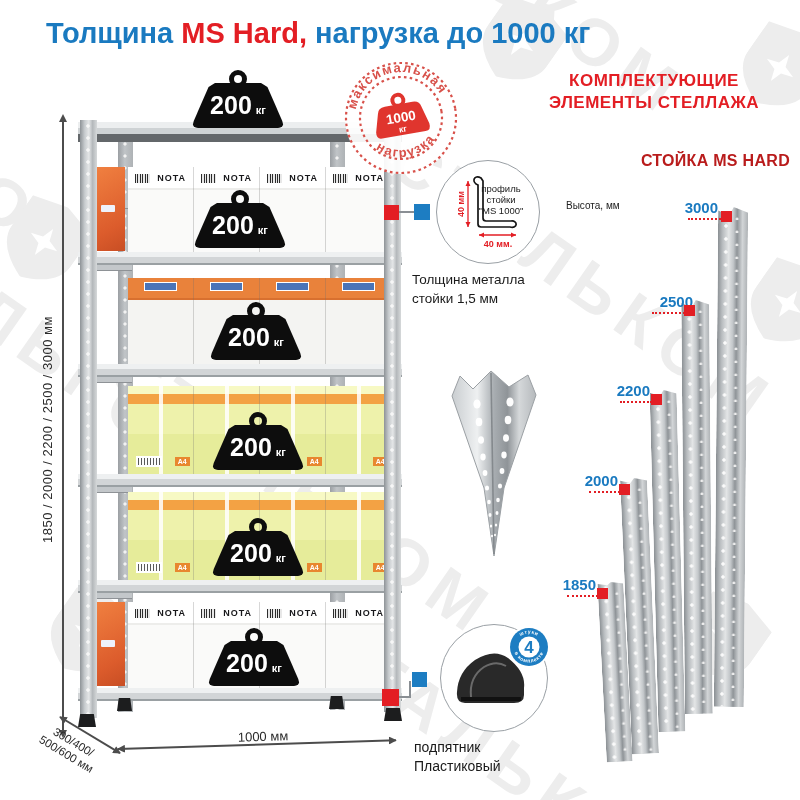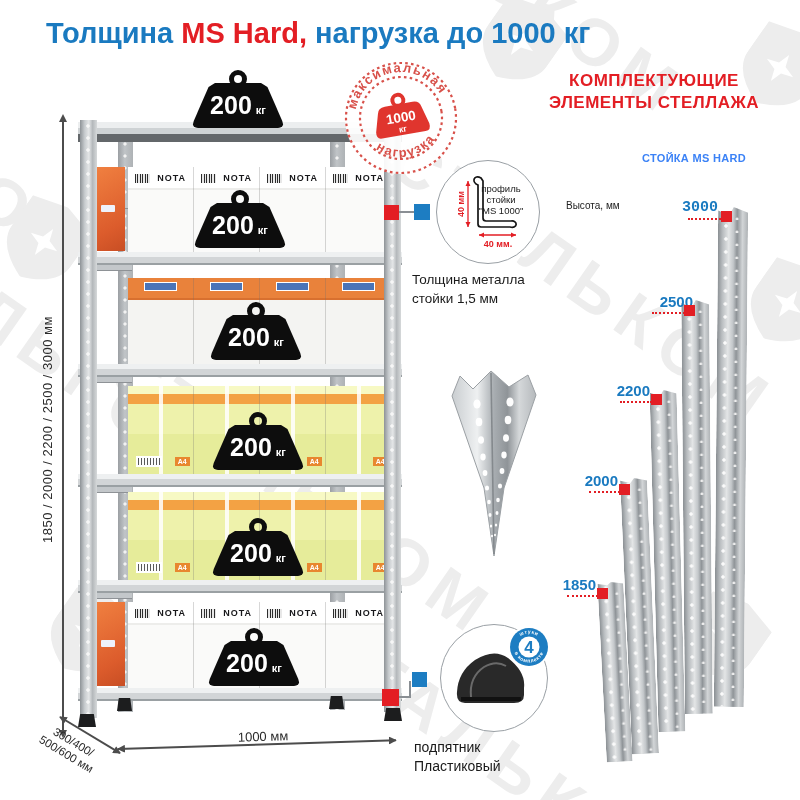--- a/index.html
+++ b/index.html
@@ -95,22 +95,22 @@
   .sq-blue { position:absolute; background:#1d7dc2; z-index:7; }
   .conn { position:absolute; background:#8a8f94; z-index:6; }
 
   
   .circle-card { position:absolute; border-radius:50%; background:#fff; border:1.5px solid #9aa0a5; z-index:5; }
   .caption { position:absolute; font-size:13.5px; line-height:19px; color:#1a1a1a; z-index:5; }
 
   
   .comp-heading { position:absolute; left:516px; top:70px; width:276px; text-align:center; z-index:5;
     color:#e31e24; font-weight:bold; font-size:17px; line-height:22px; letter-spacing:.5px; }
-  .comp-sub { position:absolute; left:598px; top:152px; width:192px; text-align:center; z-index:5;
-    color:#3b82f6; font-weight:bold; font-size:11px; letter-spacing:.3px; }
+  .comp-sub { position:absolute; left:598px; top:152px; width:192px; text-align:right; z-index:5;
+    color:#b91c1c; font-weight:bold; font-size:16px; letter-spacing:.3px; }
   .axis-label { position:absolute; left:566px; top:200px; font-size:10px; color:#222; z-index:5; }
   .gpost { position:absolute; z-index:2;
     background-image:
       radial-gradient(circle 1.6px at 8px 6px, #fbfbfb 1.4px, rgba(255,255,255,0) 2px),
       radial-gradient(circle 1.4px at 19px 12px, #eeeeee 1.2px, rgba(255,255,255,0) 1.8px),
       linear-gradient(90deg,#898e92 0%,#b9bdc0 16%,#e3e5e6 36%,#c3c7ca 52%,#8f9498 64%,#d2d5d7 82%,#aeb2b5 100%);
     background-size:100% 13px,100% 13px,100% 100%;
     clip-path:polygon(0% .7%,38% 1.7%,52% 0%,100% 1.1%,100% 100%,0% 100%);
   }
   .h-label { position:absolute; color:#1a7ac0; font-weight:bold; font-size:15px; text-align:right; width:52px; z-index:5; }
@@ -441,21 +441,21 @@
 </div>
 <div class="comp-sub">СТОЙКА MS HARD</div>
 <div class="axis-label">Высота, мм</div>
 
 <div class="gpost" style="left:602px; top:582px; width:26px; height:180px; transform:rotate(-3deg);"></div>
 <div class="gpost" style="left:626px; top:478px; width:27px; height:276px; transform:rotate(-2.5deg);"></div>
 <div class="gpost" style="left:654px; top:390px; width:27px; height:342px; transform:rotate(-1.5deg);"></div>
 <div class="gpost" style="left:683px; top:300px; width:28px; height:414px; transform:rotate(-0.5deg);"></div>
 <div class="gpost" style="left:716px; top:207px; width:30px; height:500px; transform:rotate(0.5deg);"></div>
 
-<div class="h-label" style="left:666px; top:199px;font-family:Liberation Mono, monospace;">3000</div>
+<div class="h-label" style="left:666px; top:199px;">3000</div>
 <div class="h-dots" style="left:688px; top:218px; width:33px;"></div>
 <div class="h-sq" style="left:721px; top:211px;"></div>
 
 <div class="h-label" style="left:641px; top:293px;">2500</div>
 <div class="h-dots" style="left:652px; top:312px; width:33px;"></div>
 <div class="h-sq" style="left:684px; top:305px;"></div>
 
 <div class="h-label" style="left:598px; top:382px;">2200</div>
 <div class="h-dots" style="left:620px; top:401px; width:32px;"></div>
 <div class="h-sq" style="left:651px; top:394px;"></div>

